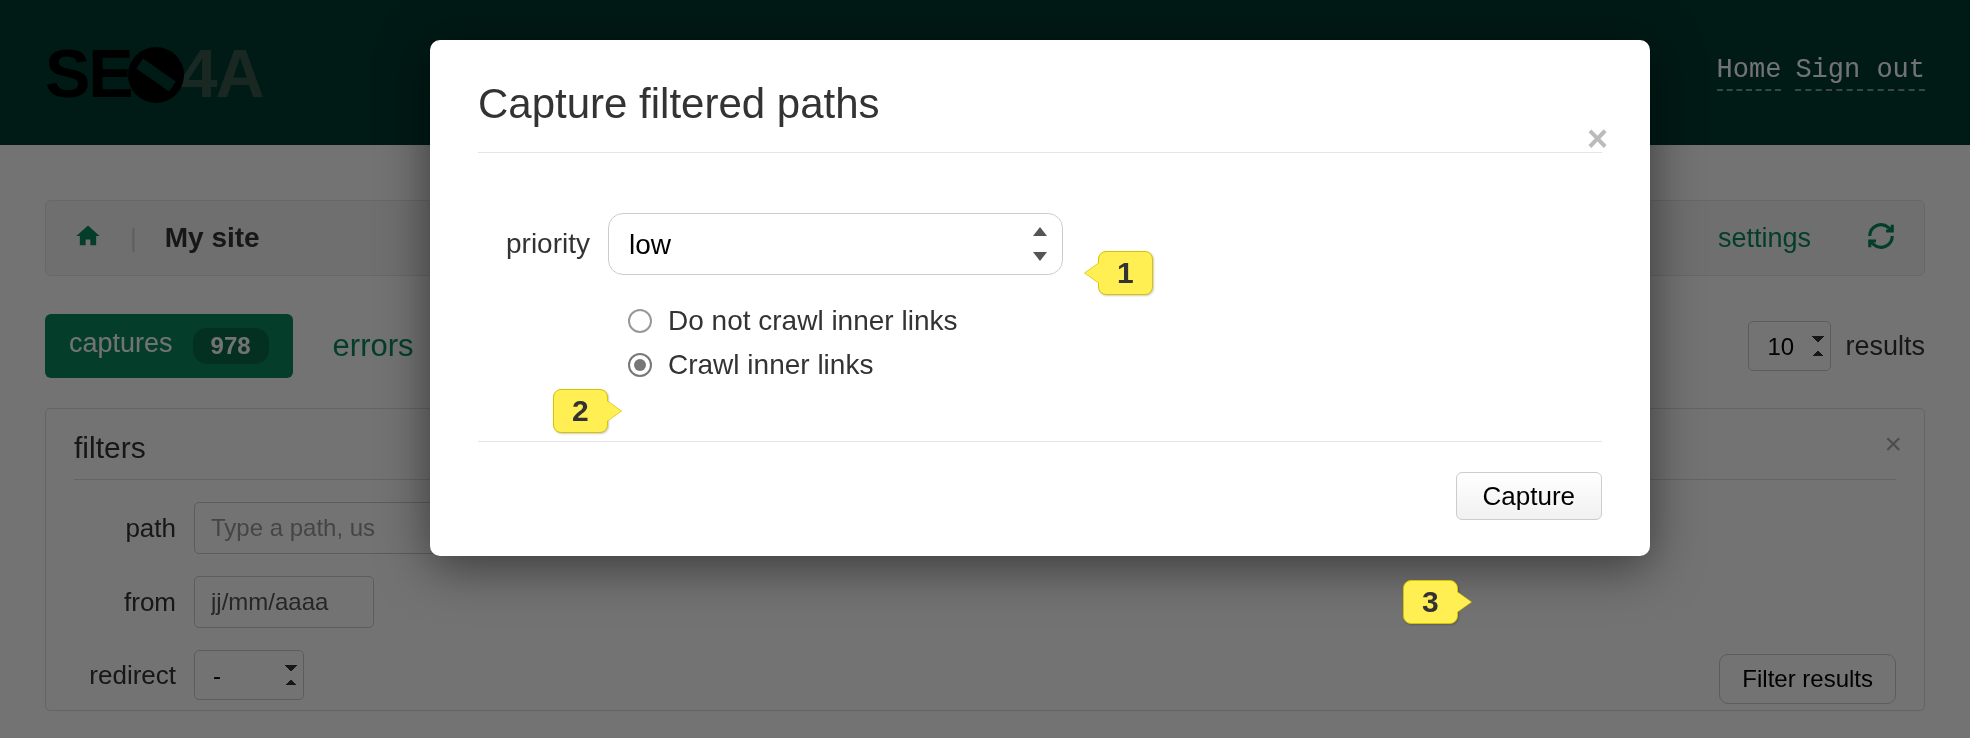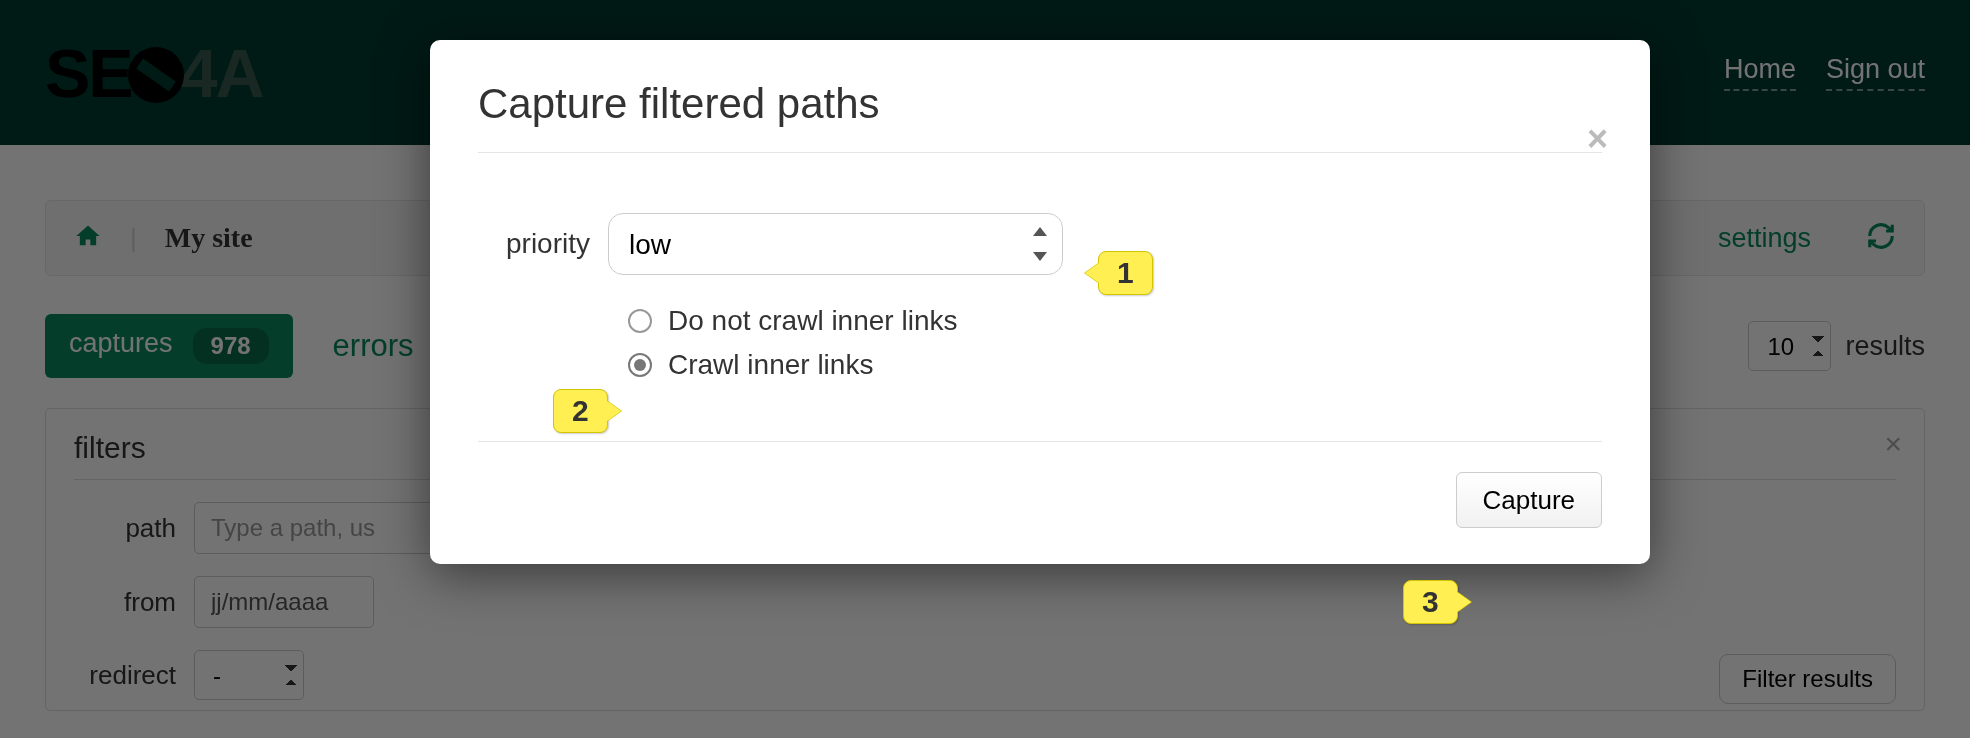--- a/index.html
+++ b/index.html
@@ -5,29 +5,29 @@
 * { box-sizing: border-box; margin: 0; padding: 0; }
 body { font-family: -apple-system, "Helvetica Neue", Arial, sans-serif; background: #fff; color: #333; overflow: hidden; width: 1970px; height: 738px; position: relative; }
 
 
 .topband { height: 145px; background: #013a2f; display: flex; align-items: center; padding: 0 45px; }
 .logo-wrap { flex: 1; }
 .logo { font-weight: 900; letter-spacing: -2px; font-size: 68px; color: #000; }
 .logo .two { color: #3a5a50; }
 .logo .x { display:inline-block; width:56px; height:56px; background:#000; border-radius:50%; position:relative; vertical-align:-6px; margin:0 -4px; }
 .logo .x::before { content:""; position:absolute; left:8px; right:8px; top:22px; height:12px; background:#013a2f; transform:rotate(35deg); }
-.navlinks { display:flex; gap:30px; }
+.navlinks { display:flex; gap:14px;font-family:Liberation Mono, monospace; }
 .navlinks a { color:#fff; font-size:27px; text-decoration:none; border-bottom:2px dashed rgba(255,255,255,.5); padding-bottom:4px; }
 
 
 .page { padding: 55px 45px; }
 .breadcrumb-bar { display:flex; align-items:center; background:#f6f6f6; border:1px solid #e5e5e5; border-radius:6px; height:76px; padding:0 28px; }
 .breadcrumb-bar .home-ic svg { width:28px; height:28px; }
 .breadcrumb-bar .sep { margin:0 28px; color:#d3d3d3; font-size:26px; }
-.breadcrumb-bar .site { font-weight:700; font-size:28px;font-family:Liberation Serif, serif; }
+.breadcrumb-bar .site { font-weight:700; font-size:28px; }
 .breadcrumb-bar .spacer { flex:1; }
 .breadcrumb-bar .settings { color:#0a8a5f; font-size:27px; text-decoration:none; margin-right:55px; }
 .breadcrumb-bar .refresh-ic svg { width:30px; height:30px; }
 
 .tabs-row { margin-top:38px; display:flex; align-items:center; }
 .tab-pill { background:#0a8a5f; color:#fff; border-radius:6px; padding:14px 24px; font-size:27px; display:flex; align-items:flex-start; gap:20px; }
 .tab-pill .badge { background:#0b6a49; color:#fff; border-radius:14px; padding:4px 18px; font-weight:700; font-size:24px; }
 .tab-link { margin-left:40px; font-size:31px; color:#0a8a5f; }
 .tabs-row .spacer { flex:1; }
 .select-sm { height:50px; border:1px solid #ccc; border-radius:5px; background:#fff; font-size:24px; padding:0 36px 0 18px; appearance:none; -webkit-appearance:none; background-image: linear-gradient(45deg,transparent 48%,#333 48%), linear-gradient(-45deg,transparent 48%,#333 48%), linear-gradient(-45deg,#333 48%,transparent 48%), linear-gradient(45deg,#333 48%,transparent 48%); background-size:6px 6px; background-position: right 12px top 14px, right 6px top 14px, right 12px bottom 14px, right 6px bottom 14px; background-repeat:no-repeat; }
@@ -57,21 +57,21 @@
 .priority-select::after { content:""; position:absolute; right:16px; top:14px; width:0; height:0; border-left:7px solid transparent; border-right:7px solid transparent; border-bottom:9px solid #555; }
 .priority-select::before { content:""; position:absolute; right:16px; bottom:14px; width:0; height:0; border-left:7px solid transparent; border-right:7px solid transparent; border-top:9px solid #555; }
 
 .radios { padding-left:150px; }
 .radio-row { display:flex; align-items:center; gap:16px; font-size:28px; margin-bottom:12px; }
 .radio-row .rd { width:24px; height:24px; border-radius:50%; border:2px solid #999; position:relative; }
 .radio-row .rd.checked { border-color:#777; }
 .radio-row .rd.checked::after { content:""; position:absolute; inset:4px; border-radius:50%; background:#777; }
 
 .modal-footer { border-top:1px solid #e5e5e5; margin-top:60px; padding-top:30px; display:flex; justify-content:flex-end; }
-.capture-btn { height:56px; padding:0 26px; font-size:26px; border:1px solid #ccc; border-radius:6px; background:linear-gradient(#fff,#f1f1f1); cursor:pointer; }
+.capture-btn { height:48px; padding:0 26px; font-size:26px; border:1px solid #ccc; border-radius:6px; background:linear-gradient(#fff,#f1f1f1); cursor:pointer; }
 
 
 .note { position:absolute; background:#ffef52; border:1px solid #d4c500; border-radius:8px; padding:4px 18px; font-size:30px; font-weight:600; font-family: Arial; box-shadow:1px 1px 2px rgba(0,0,0,.2); }
 .note.left-pt::before { content:""; position:absolute; left:-14px; top:50%; margin-top:-10px; border-top:10px solid transparent; border-bottom:10px solid transparent; border-right:14px solid #ffef52; filter: drop-shadow(-1px 0 0 #d4c500); }
 .note.right-pt::before { content:""; position:absolute; right:-14px; top:50%; margin-top:-10px; border-top:10px solid transparent; border-bottom:10px solid transparent; border-left:14px solid #ffef52; filter: drop-shadow(1px 0 0 #d4c500); }
 </style>
 </head>
 <body>
 
 <div class="topband">

